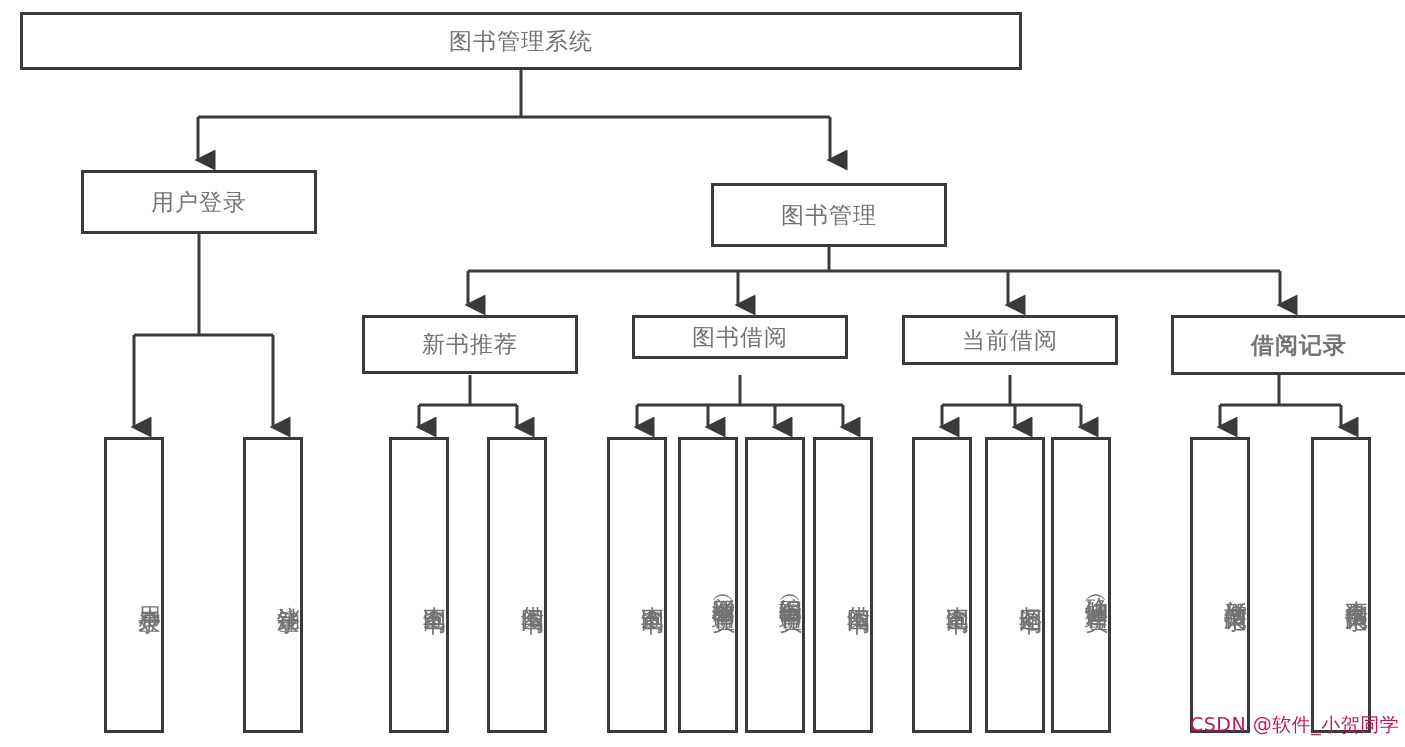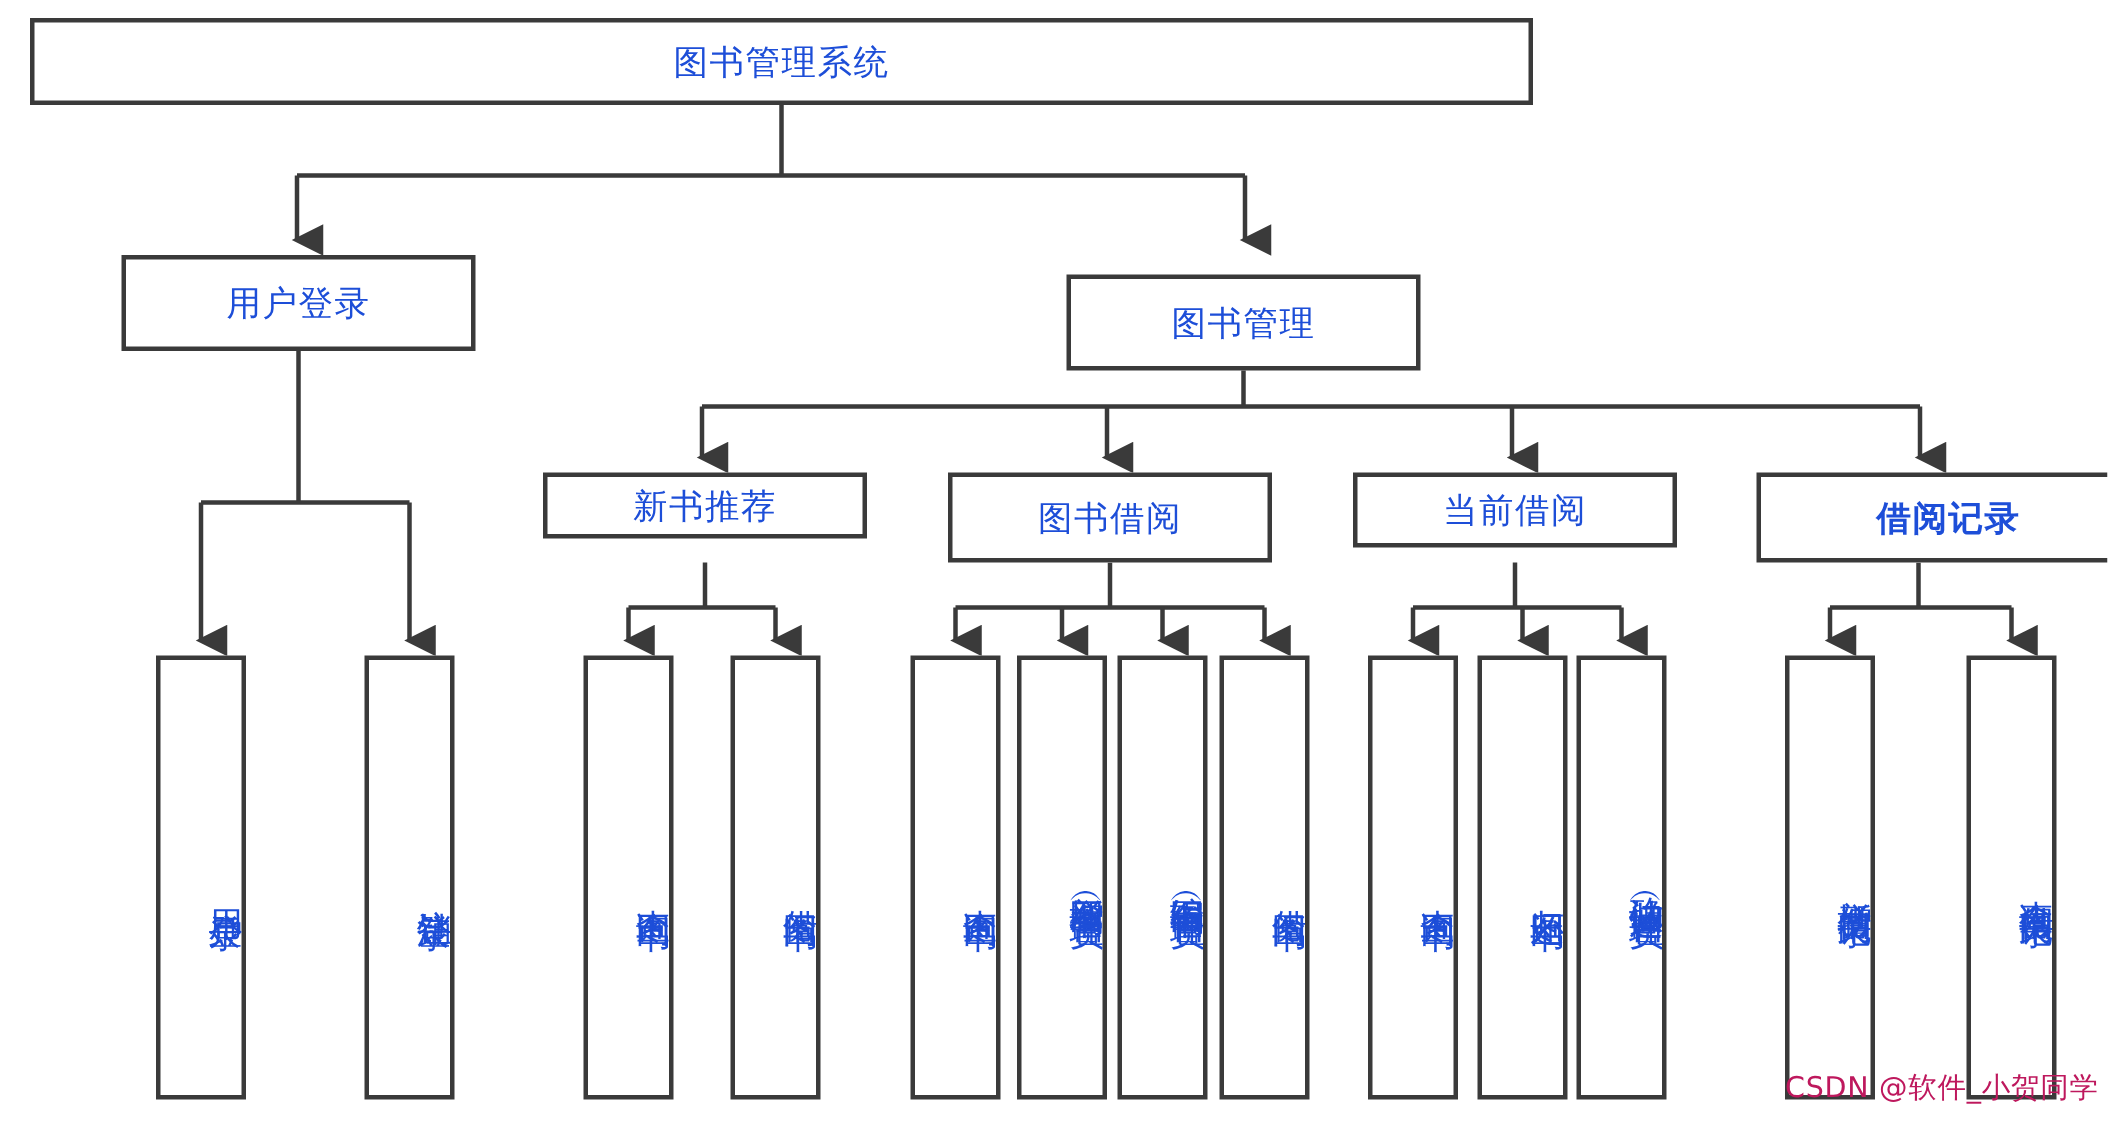--- a/index.html
+++ b/index.html
@@ -25,21 +25,21 @@
     height: 747px;
   }
   .node {
     position: absolute;
     box-sizing: border-box;
     border: 3px solid #3a3a3a;
     background: #ffffff;
     display: flex;
     align-items: center;
     justify-content: center;
-    color: #1d4ed8;
+    color: #737373;
   }
   .node-h {
     font-size: 23px;
     letter-spacing: 1px;
     white-space: nowrap;
   }
   .node-v {
     writing-mode: vertical-rl;
     text-orientation: upright;
     font-size: 23px;
@@ -115,22 +115,22 @@
       <path d="M 1220 405 L 1220 427" marker-end="url(#arrow)"></path>
       <path d="M 1341 405 L 1341 427" marker-end="url(#arrow)"></path>
     </g>
   </svg>
 
   <div class="node node-h" style="left: 20px; top: 12px; width: 1002px; height: 58px;">图书管理系统</div>
 
   <div class="node node-h" style="left: 81px; top: 170px; width: 236px; height: 64px;">用户登录</div>
   <div class="node node-h" style="left: 711px; top: 183px; width: 236px; height: 64px;">图书管理</div>
 
-  <div class="node node-h" style="left: 362px; top: 315px; width: 216px; height: 44px;">新书推荐</div>
-  <div class="node node-h" style="left: 632px; top: 315px; width: 216px; height: 60px;">图书借阅</div>
+  <div class="node node-h" style="left: 362px; top: 315px; width: 216px; height: 59px;">新书推荐</div>
+  <div class="node node-h" style="left: 632px; top: 315px; width: 216px; height: 44px;">图书借阅</div>
   <div class="node node-h" style="left: 902px; top: 315px; width: 216px; height: 50px;">当前借阅</div>
   <div class="node node-h" style="left: 1171px; top: 315px; width: 256px; height: 60px; font-weight: bold;">借阅记录</div>
 
   <div class="node node-v" style="left: 104px; top: 437px; width: 60px; height: 296px;">用户登录</div>
   <div class="node node-v" style="left: 243px; top: 437px; width: 60px; height: 296px;">注销登录</div>
   <div class="node node-v" style="left: 389px; top: 437px; width: 60px; height: 296px;">查询图书</div>
   <div class="node node-v" style="left: 487px; top: 437px; width: 60px; height: 296px;">借阅图书</div>
   <div class="node node-v" style="left: 607px; top: 437px; width: 60px; height: 296px;">查询图书</div>
   <div class="node node-v tall-text" style="left: 678px; top: 437px; width: 60px; height: 296px;">新增图书（管理员）</div>
   <div class="node node-v tall-text" style="left: 745px; top: 437px; width: 60px; height: 296px;">编辑图书（管理员）</div>

